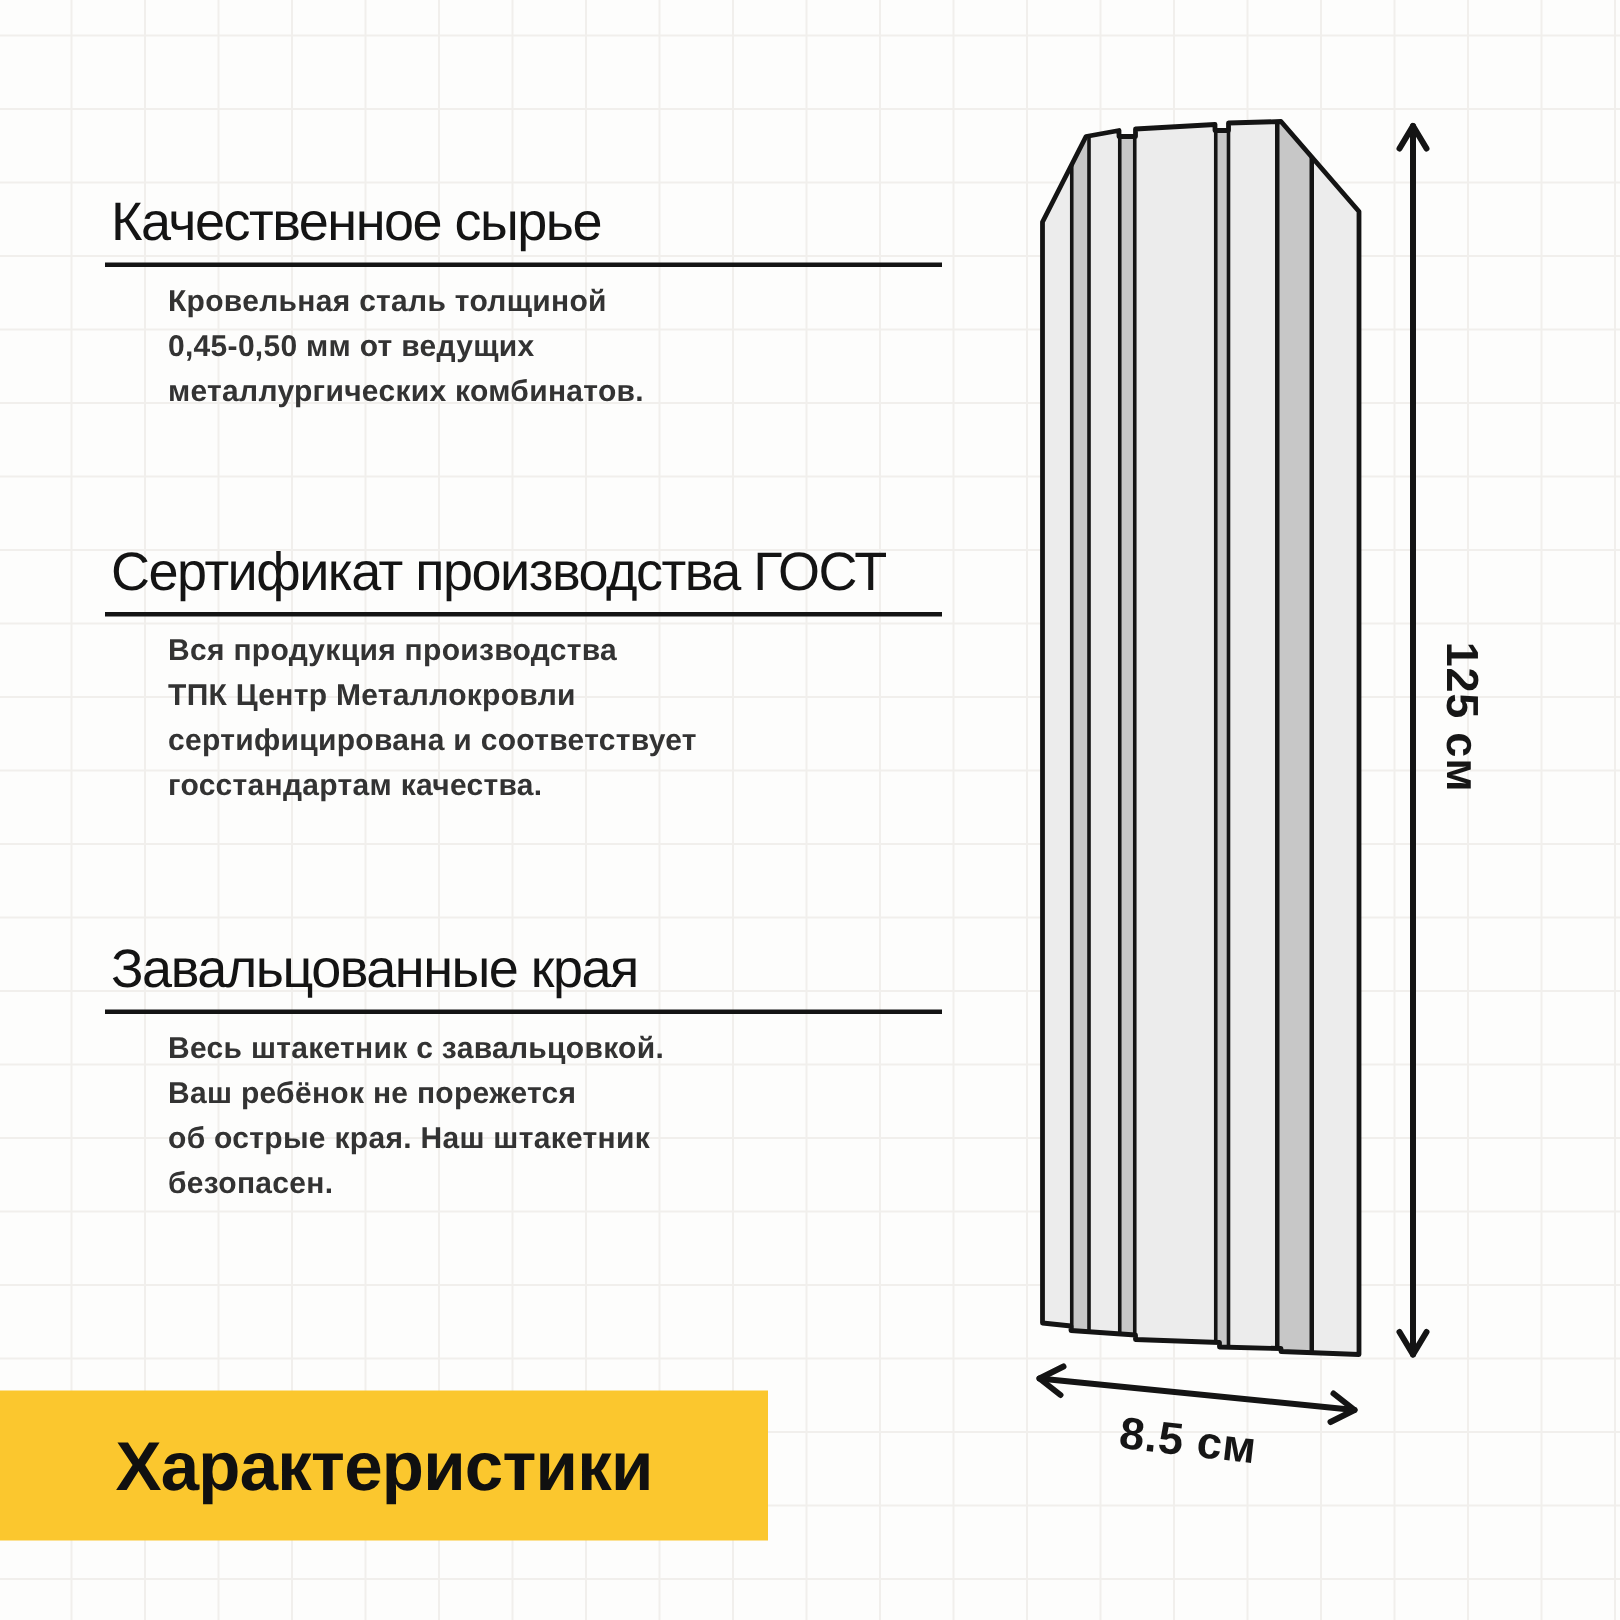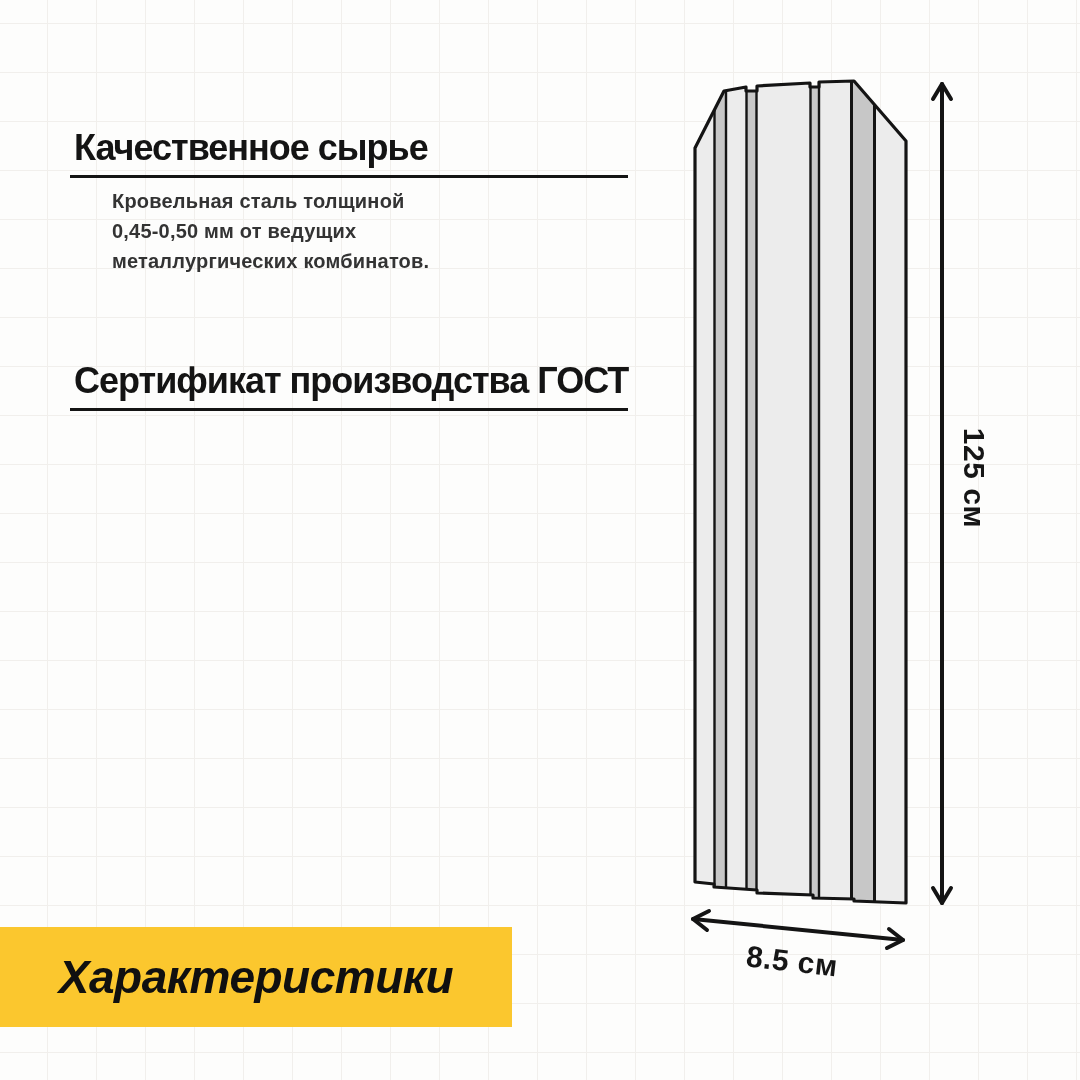--- a/index.html
+++ b/index.html
@@ -12,21 +12,21 @@
       linear-gradient(to right, #f1efec 1px, transparent 1px),
       linear-gradient(to bottom, #f1efec 1px, transparent 1px);
     background-size:49px 49px;
     background-position:-2px 23px;
     font-family:"Liberation Sans","DejaVu Sans",sans-serif;
     color:#161616;
   }
   .feature{position:absolute;left:70px;width:568px;}
   .feature h2{
     margin:0 0 0 4px;
-    font-size:36px;line-height:44px;font-weight:700;
+    font-size:36px;line-height:44px;font-weight:400;
     letter-spacing:-1px;color:#141414;white-space:nowrap;
   }
   .rule{width:558px;height:3px;background:#141414;margin-top:5px;}
   .feature p{
     margin:8px 0 0 42px;
     font-size:20px;line-height:30px;font-weight:700;
     letter-spacing:.2px;color:#333333;
     white-space:pre-line;
   }
   .banner{
@@ -52,24 +52,36 @@
     <h2>Качественное сырье</h2>
     <div class="rule"></div>
     <p>Кровельная сталь толщиной
 0,45-0,50 мм от ведущих
 металлургических комбинатов.</p>
   </section>
 
   <section class="feature" style="top:359px">
     <h2>Сертификат производства ГОСТ</h2>
     <div class="rule"></div>
+    <p>Вся продукция производства
+ТПК Центр Металлокровли
+сертифицирована и соответствует
+госстандартам качества.</p>
   </section>
 
+  <section class="feature" style="top:624px">
+    <h2>Завальцованные края</h2>
+    <div class="rule"></div>
+    <p>Весь штакетник с завальцовкой.
+Ваш ребёнок не порежется
+об острые края. Наш штакетник
+безопасен.</p>
+  </section>
 
-  <div class="banner" style="background: rgb(251, 199, 46); font-style: italic;">
+  <div class="banner" style="background: rgb(251, 199, 46);">
     <span>Характеристики</span>
   </div>
 
   <svg class="diagram" viewBox="650 60 340 960">
     <defs>
       <clipPath id="picket-clip">
         <path d="M695,148 L724,91 L746,87 L746,91 L757,91 L757,86 L810,83 L810,87 L819,87 L819,82 L854,81 L906,141 L906,903 L854,901 L854,899 L813,898 L813,895 L757,893 L757,890 L714,887 L714,884 L695,882 Z"></path>
       </clipPath>
     </defs>
 

